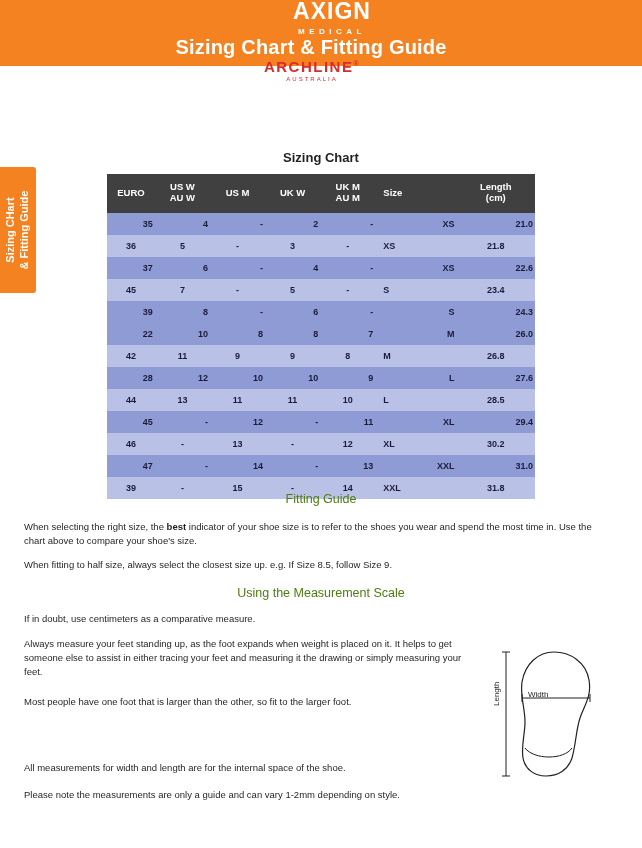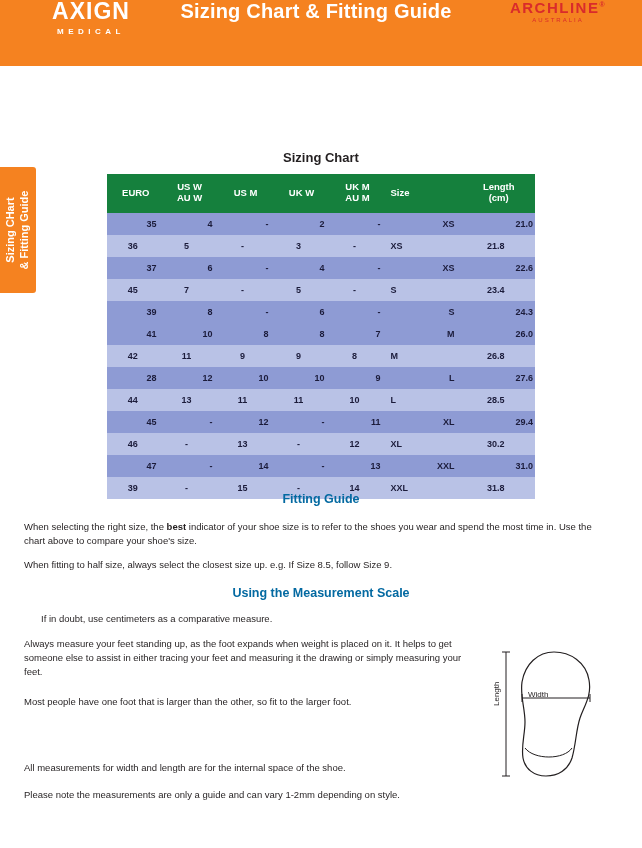--- a/index.html
+++ b/index.html
@@ -18,20 +18,22 @@
 
   
   .header {
     position: absolute;
     left: 0;
     top: 0;
     width: 642px;
     height: 66px;
     background: #f58220;
     display: flex;
+    align-items: center;
+    flex-direction: column;
   }
   .logo-left {
     width: 160px;
     padding-left: 22px;
     box-sizing: border-box;
     text-align: center;
     color: #ffffff;
   }
   .logo-axign {
     font-size: 23px;
@@ -126,25 +128,25 @@
 
   table.sizing {
     position: absolute;
     left: 107px;
     top: 174px;
     width: 428px;
     border-collapse: collapse;
     font-size: 9px;
   }
   table.sizing th {
-    background: #15803d;
+    background: #404040;
     color: #ffffff;
     font-size: 9.5px;
     font-weight: bold;
-    padding: 5px 2px 6px 8px;
+    padding: 5px 2px 6px 2px;
     text-align: center;
     vertical-align: middle;
     line-height: 1.15;
     height: 28px;
   }
   table.sizing th.euro { width: 46px; }
   table.sizing th.usw  { width: 56px; }
   table.sizing th.usm  { width: 56px; }
   table.sizing th.ukw  { width: 56px; }
   table.sizing th.ukm  { width: 56px; }
@@ -163,35 +165,35 @@
     padding-left: 8px;
   }
   table.sizing tr.band-a td { background: #8e9bd4; text-align: right; }
   table.sizing tr.band-b td { background: #b9c2e6; }
   .sub { font-weight: bold; display: block; }
 
   
   .section-title {
     text-align: center;
     font-size: 12.5px;
-    font-weight: bold;
-    color: #0369a1;
+    font-weight: normal;
+    color: #4d7c0f;
   }
   #fitting-title { position: absolute; left: 0; top: 492px; width: 642px; }
   #scale-title   { position: absolute; left: 0; top: 586px; width: 642px; }
 
   .para {
     position: absolute;
     font-size: 9.5px;
     line-height: 1.45;
     color: #231f20;
   }
   #para1 { left: 24px; top: 520px; width: 572px; }
   #para2 { left: 24px; top: 558px; width: 572px; }
-  #para3 { left: 41px; top: 612px; width: 460px; }
+  #para3 { left: 24px; top: 612px; width: 460px; }
   #para4 { left: 24px; top: 637px; width: 445px; }
   #para5 { left: 24px; top: 695px; width: 445px; }
   #para6 { left: 24px; top: 761px; width: 460px; }
   #para7 { left: 24px; top: 788px; width: 440px; }
 
   
   .foot-diagram {
     position: absolute;
     left: 492px;
     top: 648px;
@@ -312,21 +314,21 @@
       <tr class="band-a">
         <td>39</td>
         <td>8</td>
         <td>-</td>
         <td>6</td>
         <td>-</td>
         <td class="size-col">S</td>
         <td>24.3</td>
       </tr>
       <tr class="band-a">
-        <td>41</td>
+        <td>22</td>
         <td>10</td>
         <td>8</td>
         <td>8</td>
         <td>7</td>
         <td class="size-col">M</td>
         <td>26.0</td>
       </tr>
       <tr class="band-b">
         <td>42</td>
         <td>11</td>

